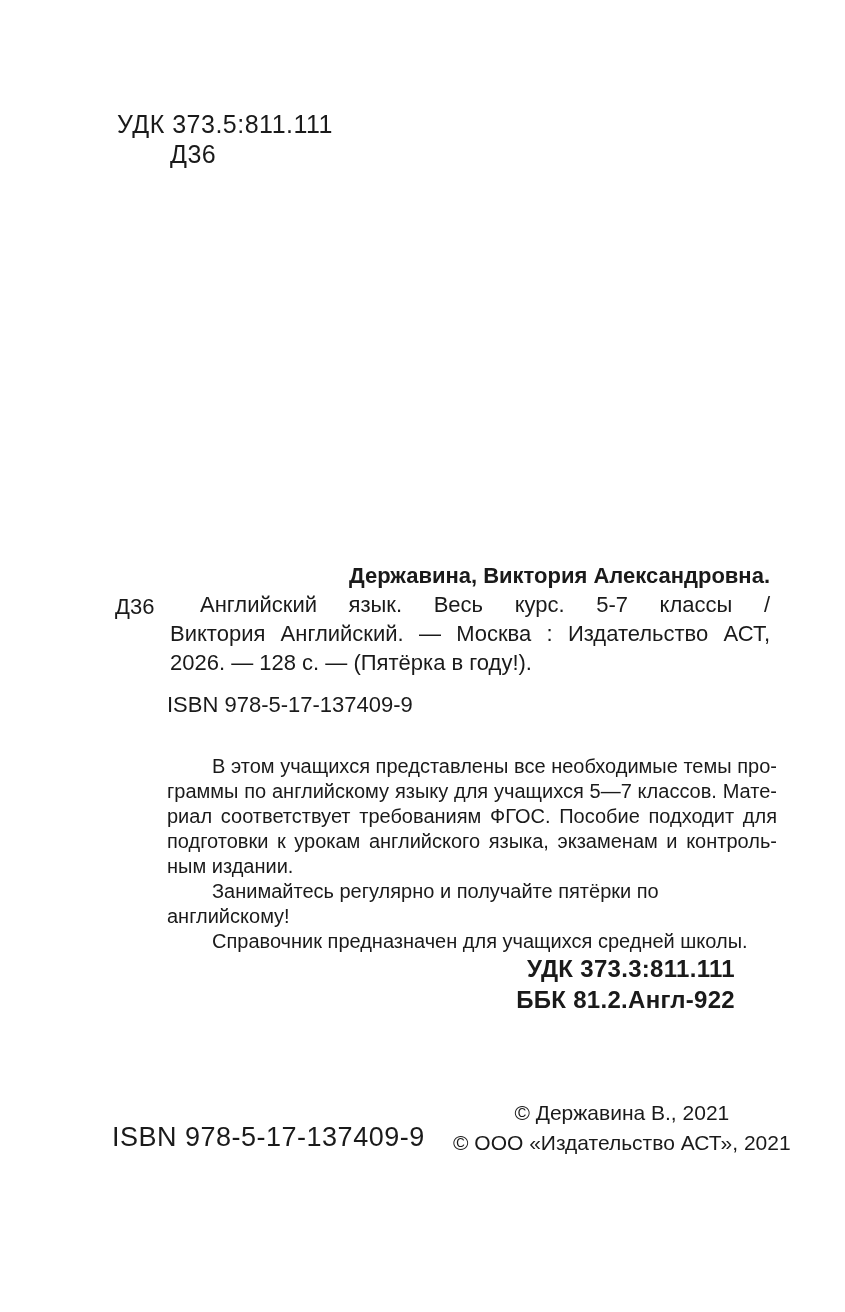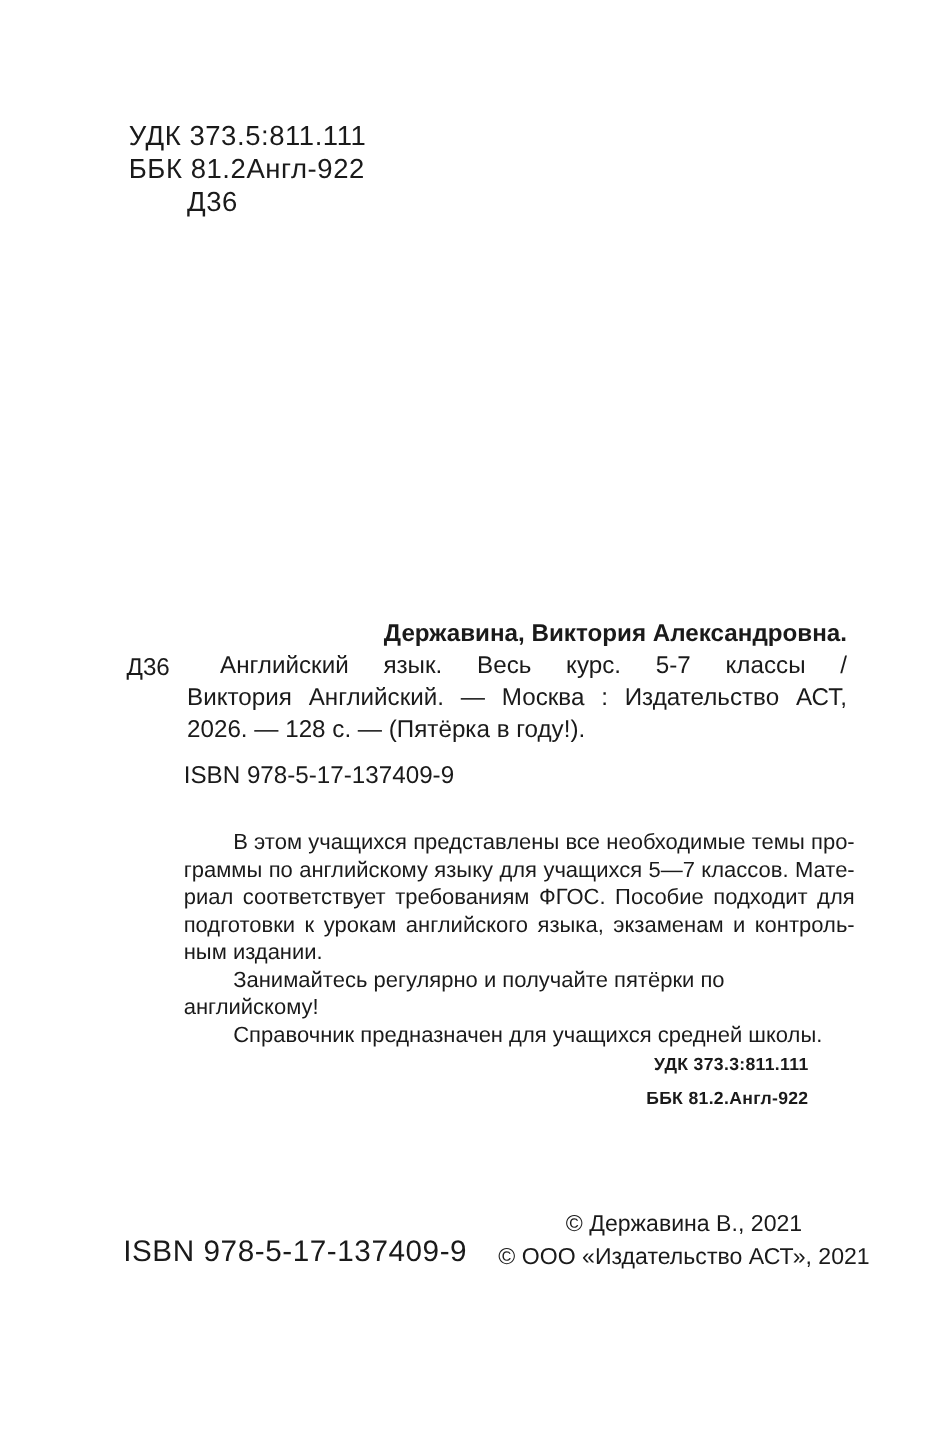--- a/index.html
+++ b/index.html
@@ -79,21 +79,21 @@
   }
   .annotation .ind { text-indent: 45px; }
 
   
   .classification {
     position: absolute;
     right: 110px;
     top: 953px;
     text-align: right;
     font-weight: bold;
-    font-size: 16px;
+    font-size: 24px;
     line-height: 31px;
     letter-spacing: 0.3px;
   }
 
   
   .footer-isbn {
     position: absolute;
     left: 112px;
     top: 1121px;
     font-size: 27px;
@@ -109,21 +109,20 @@
     text-align: center;
   }
 </style>
 </head>
 <body>
 
 <div class="page">
 
   <div class="top-block">
     <div>УДК 373.5:811.111</div>
-    <div>ББК 81.2Англ-922</div>
     <div class="code-indent">Д36</div>
   </div>
 
   <div class="card">
     <div class="card-code">Д36</div>
     <div class="card-text">
       <div class="author">Державина, Виктория Александровна.</div>
       <div class="jline indent-30">Английский язык. Весь курс. 5-7 классы /</div>
       <div class="jline">Виктория Английский. — Москва : Издательство АСТ,</div>
       <div>2026. — 128 с. — (Пятёрка в году!).</div>

